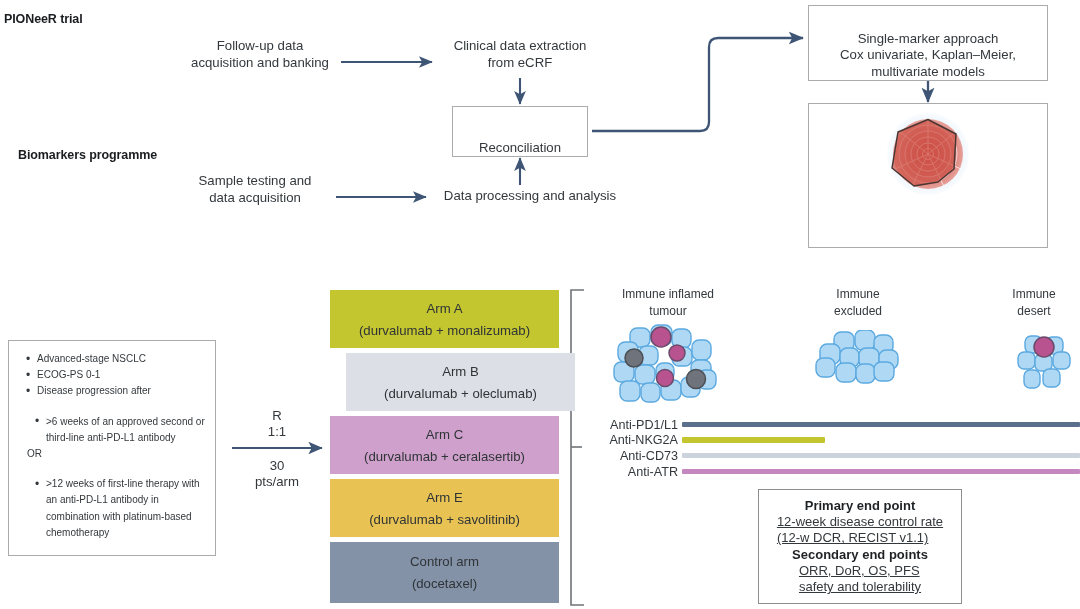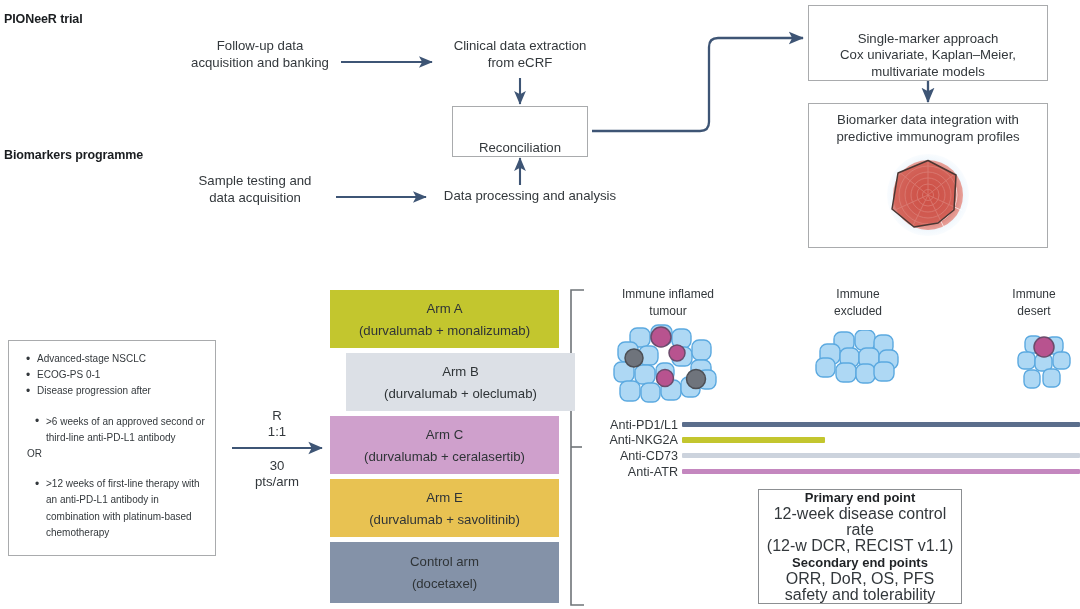--- a/index.html
+++ b/index.html
@@ -138,29 +138,29 @@
     flex-direction: column;
     align-items: center;
     justify-content: center;
     padding: 6px 0;
   }
   .epbox .ep-head {
     font-size: 13px; font-weight: bold; color: #1f2225;
     line-height: 16.5px;
   }
   .epbox .ep-line {
-    font-size: 16px; color: #33383c; line-height: 16.2px;
-    white-space: pre-line; text-align: center;
+    font-size: 13px; color: #33383c; line-height: 16.2px;
+    white-space: pre-line; text-align: left; text-decoration: underline;
   }
 </style>
 </head>
 <body>
 
 <div class="abs sec-title" style="left:4px; top:12px;">PIONeeR trial</div>
-<div class="abs sec-title" style="left:4px; top:148px;">Biomarkers programme</div>
+<div class="abs sec-title" style="left:18px; top:148px;">Biomarkers programme</div>
 
 <svg class="layer">
   <defs>
     <marker id="ah" markerWidth="7" markerHeight="7" refX="6.2" refY="3.2" orient="auto" markerUnits="strokeWidth">
       <path d="M0,0.4 L6.6,3.2 L0,6.0 L1.5,3.2 Z" fill="#3e5575"></path>
     </marker>
   </defs>
 
   <line x1="341" y1="62" x2="432" y2="62" stroke="#3e5575" stroke-width="2.1" marker-end="url(#ah)"></line>
 
@@ -198,22 +198,20 @@
 <div class="abs flow-label" style="left:430px; top:188px; width:200px;">Data processing and analysis</div>
 
 <div class="abs obox" style="left:808px; top:5px; width:240px; height:76px;">
   <span class="btext">Single-marker approach
 Cox univariate, Kaplan–Meier,
 multivariate models</span>
 </div>
 
 <div class="abs obox" style="left:808px; top:103px; width:240px; height:145px; align-items:flex-start;">
   <div style="width:100%; display:flex; flex-direction:column; align-items:center;">
-    <span class="btext" style="margin-top:8px;">Biomarker data integration with
-predictive immunogram profiles</span>
 
     <svg width="104" height="96" viewBox="0 0 104 96" style="margin-top:2px;">
       <defs>
         <radialGradient id="halo" cx="50%" cy="50%" r="50%">
           <stop offset="55%" stop-color="#cfe4f5" stop-opacity="0.95"></stop>
           <stop offset="100%" stop-color="#e8f3fc" stop-opacity="0.25"></stop>
         </radialGradient>
         <radialGradient id="redg" cx="50%" cy="50%" r="50%">
           <stop offset="0%" stop-color="#c9392f" stop-opacity="0.95"></stop>
           <stop offset="60%" stop-color="#d4584f" stop-opacity="0.85"></stop>

